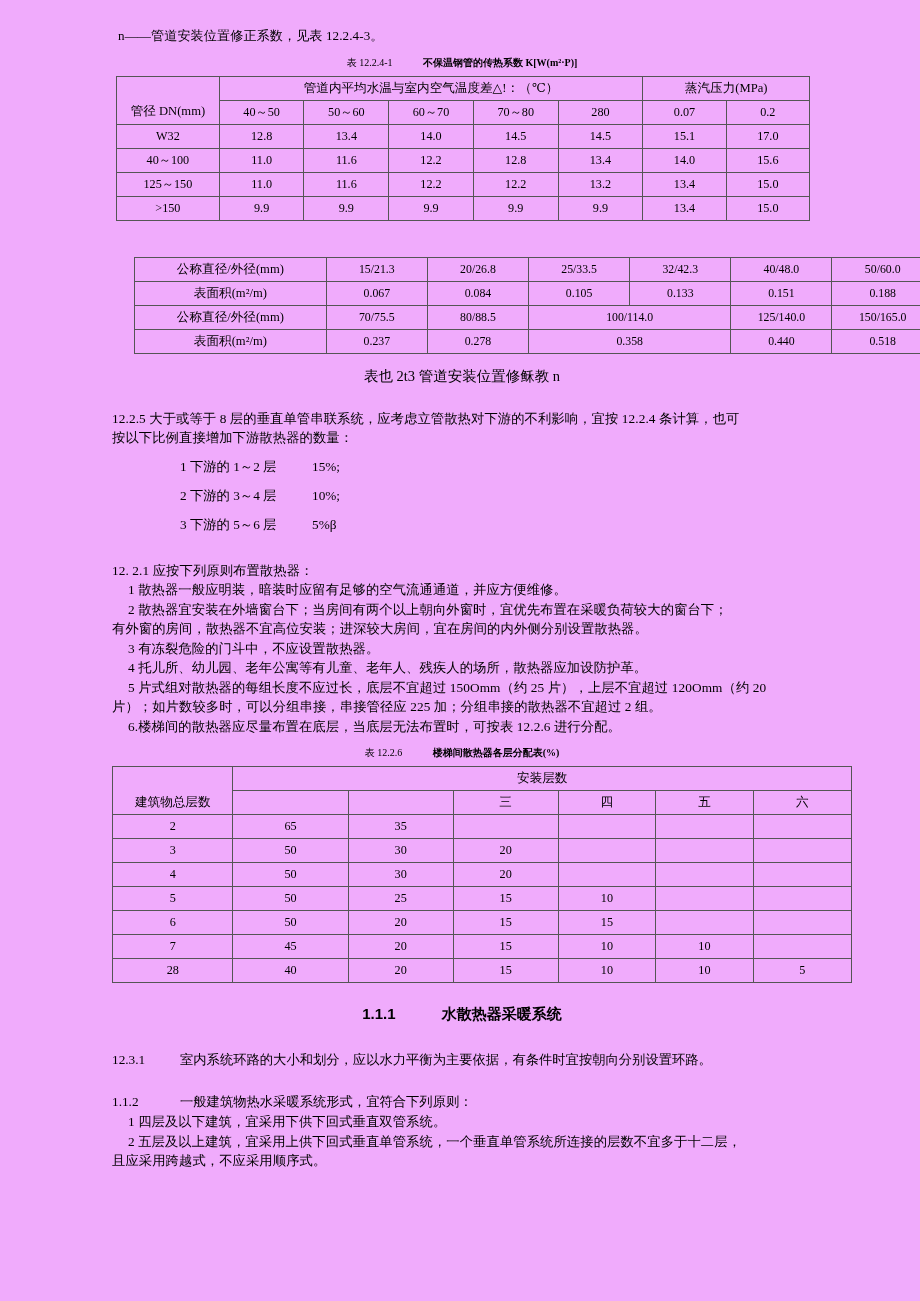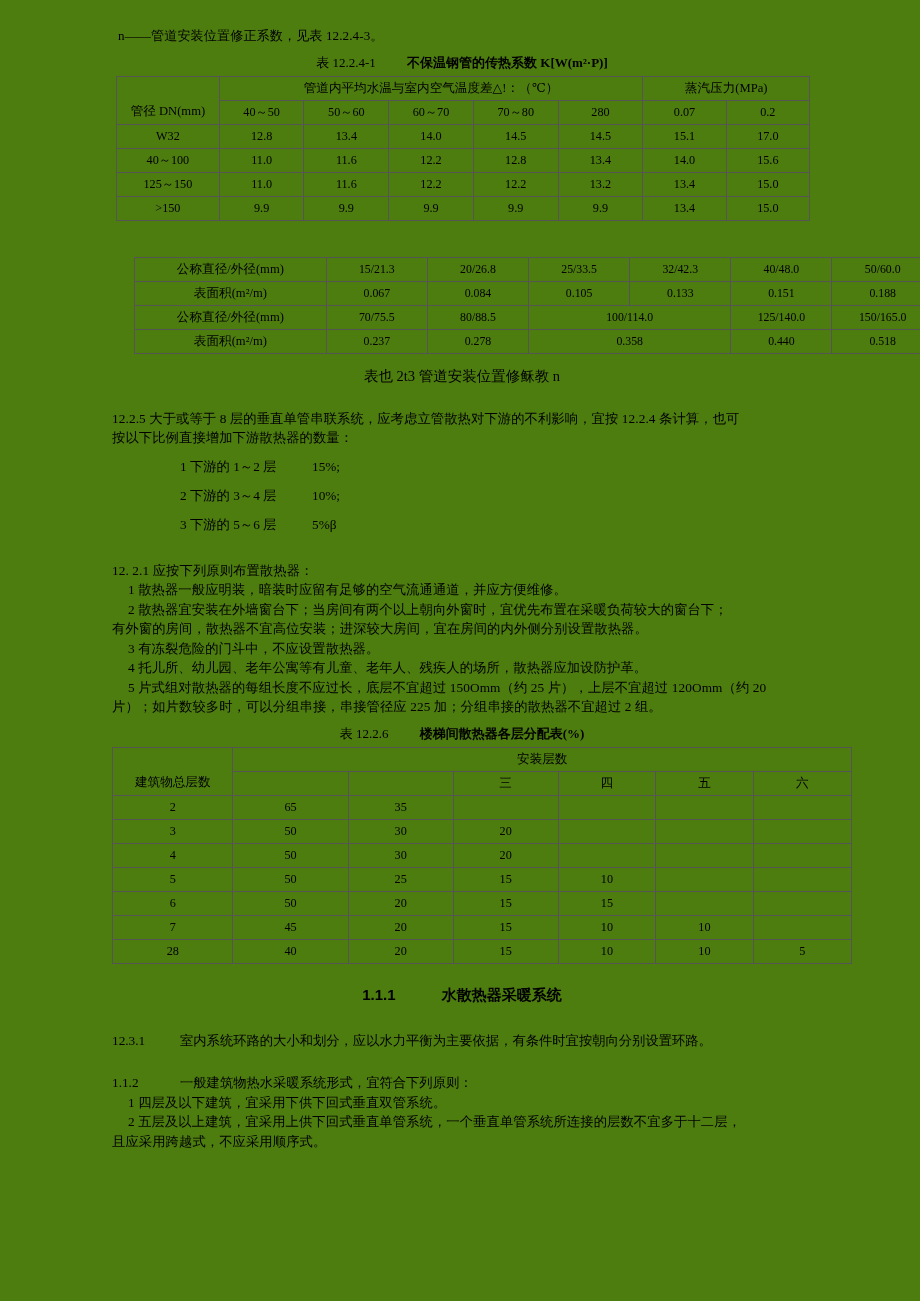--- a/index.html
+++ b/index.html
@@ -10,21 +10,21 @@
   }
   body {
     font-family: "Liberation Serif", "DejaVu Serif", serif;
     color: #000000;
   }
   .page {
     position: relative;
     width: 920px;
     height: 1301px;
     margin: 0 auto;
-    background: #4d7c0f;
+    background: #f0abfc;
     box-sizing: border-box;
     padding: 0;
     overflow: hidden;
   }
   .content {
     position: absolute;
     left: 112px;
     top: 0;
     width: 700px;
   }
@@ -43,21 +43,21 @@
     margin: 8px;
     padding-left: 60px;
     display: flex;
   }
   .ratio-row .lbl { width: 132px; display: inline-block; }
   .ratio-row .val { display: inline-block; }
 
   
   .tbl-caption {
     text-align: center;
-    font-size: 13px;
+    font-size: 10px;
     line-height: 20px;
     margin: 0;
     padding: 2px 0 3px 0;
   }
   .tbl-caption .num { font-weight: normal; }
   .tbl-caption .ttl { font-weight: bold; margin-left: 28px; }
   .tbl-caption-plain {
     text-align: center;
     font-size: 14.5px;
     line-height: 20px;
@@ -293,20 +293,21 @@
     <div style="height:18px"></div>
 
     <p class="para">12.  2.1 应按下列原则布置散热器：</p>
     <p class="para" style="padding-left:16px;">1 散热器一般应明装，暗装时应留有足够的空气流通通道，并应方便维修。</p>
     <p class="para" style="padding-left:16px;">2 散热器宜安装在外墙窗台下；当房间有两个以上朝向外窗时，宜优先布置在采暖负荷较大的窗台下；</p>
     <p class="para">有外窗的房间，散热器不宜高位安装；进深较大房间，宜在房间的内外侧分别设置散热器。</p>
     <p class="para" style="padding-left:16px;">3 有冻裂危险的门斗中，不应设置散热器。</p>
     <p class="para" style="padding-left:16px;">4 托儿所、幼儿园、老年公寓等有儿童、老年人、残疾人的场所，散热器应加设防护革。</p>
     <p class="para" style="padding-left:16px;">5 片式组对散热器的每组长度不应过长，底层不宜超过 150Omm（约 25 片），上层不宜超过 120Omm（约 20</p>
     <p class="para">片）；如片数较多时，可以分组串接，串接管径应 225 加；分组串接的散热器不宜超过 2 组。</p>
+    <p class="para" style="padding-left:16px;">6.楼梯间的散热器应尽量布置在底层，当底层无法布置时，可按表 12.2.6 进行分配。</p>
 
     <div class="spacer-xs"></div>
 
     <p class="tbl-caption">
       <span class="num">表 12.2.6</span>
       <span class="ttl">楼梯间散热器各层分配表(%)</span>
     </p>
 
     <div class="wrap-t4">
       <table class="doc t4">

